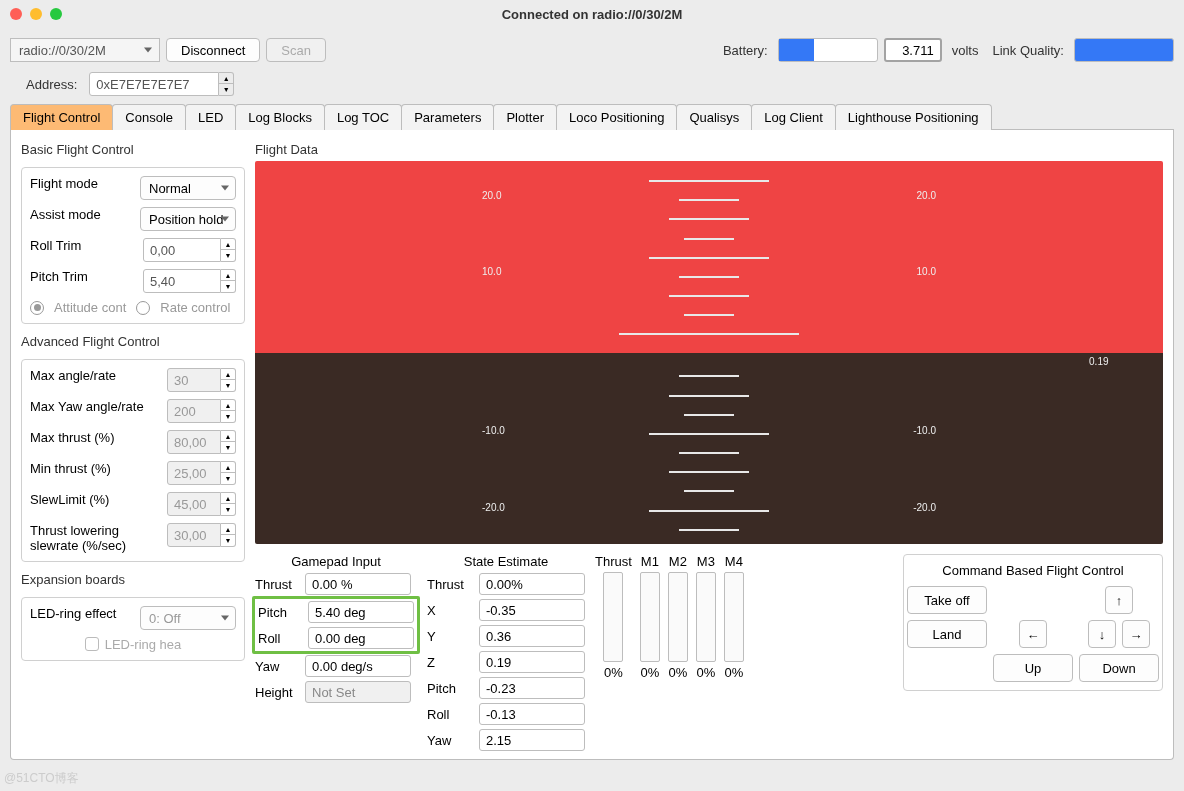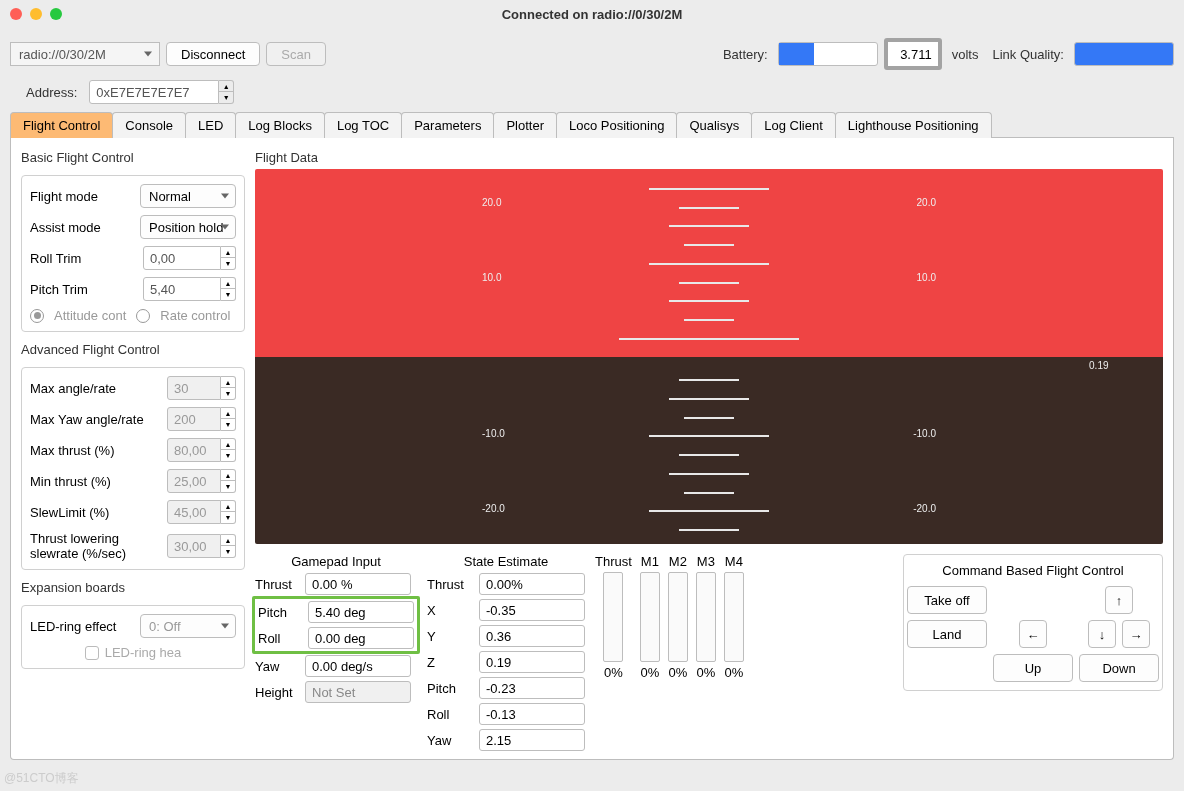--- a/index.html
+++ b/index.html
@@ -12,39 +12,39 @@
 .tl-green { background: #27c93f; }
 .title { position: absolute; left: 50%; transform: translateX(-50%); font-weight: 600; color: #333; }
 .toolbar { padding: 10px; display: flex; align-items: center; gap: 6px; }
 .combo { height: 24px; border: 1px solid #bdbdbd; border-radius: 0; background: #f5f5f5; padding: 0 22px 0 8px; position: relative; display: inline-flex; align-items: center; min-width: 150px; color: #555; }
 .combo::after { content: ""; position: absolute; right: 7px; top: 50%; transform: translateY(-50%); border-left: 4px solid transparent; border-right: 4px solid transparent; border-top: 5px solid #666; }
 .btn { height: 24px; border: 1px solid #bdbdbd; border-radius: 4px; background: #fdfdfd; padding: 0 14px; cursor: pointer; }
 .btn.disabled { color: #aaa; background: #f0f0f0; }
 .spacer { flex: 1; }
 .battery-bar { width: 100px; height: 24px; border: 1px solid #bdbdbd; border-radius: 3px; background: #fff; display: inline-flex; }
 .battery-fill { background: #3478f6; height: 100%; }
-.batval { width: 58px; height: 32px; border: 4px solid #a3a3a3; border-radius: 3px; background: #fff; display: inline-flex; align-items: center; justify-content: flex-end; padding: 0 6px; }
+.batval { width: 58px; height: 24px; border: 2px solid #a3a3a3; border-radius: 3px; background: #fff; display: inline-flex; align-items: center; justify-content: flex-end; padding: 0 6px; }
 .linkbar { width: 100px; height: 24px; border: 1px solid #bdbdbd; border-radius: 3px; background: #3478f6; }
 .lbl { color: #333; padding: 0 4px; }
 .addr-row { padding: 0 10px 8px 22px; display: flex; align-items: center; gap: 8px; }
 .stepper { display: flex; align-items: center; }
 .stepper input { height: 24px; width: 130px; border: 1px solid #bdbdbd; border-radius: 3px 0 0 3px; padding: 0 6px; background: #fff; color: #555; }
 .stepper input.disabled { background: #f0f0f0; color: #999; }
 .stepper input.narrow { width: 54px; }
 .stepbtns { display: flex; flex-direction: column; border: 1px solid #bdbdbd; border-left: none; border-radius: 0 3px 3px 0; height: 24px; }
 .stepbtns span { width: 14px; height: 11px; display: flex; align-items: center; justify-content: center; font-size: 7px; cursor: pointer; }
 .stepbtns span:first-child { border-bottom: 1px solid #bdbdbd; }
 .tabs { display: flex; margin: 0 10px; border-bottom: 1px solid #bdbdbd; }
 .tab { padding: 5px 12px; border: 1px solid #bdbdbd; border-bottom: none; background: #f3f3f3; border-radius: 4px 4px 0 0; margin-bottom: -1px; margin-right: -1px; cursor: pointer; }
 .tab.active { background: #fdba74; font-weight: 400; }
 .content { flex: 1; background: #fff; margin: 0 10px 6px 10px; border: 1px solid #bdbdbd; border-top: none; border-radius: 0 0 4px 4px; padding: 8px 10px; display: flex; overflow: hidden; }
 .leftcol { width: 224px; display: flex; flex-direction: column; gap: 6px; }
 .sect { color: #333; margin: 4px 0; }
 .box { border: 1px solid #d0d0d0; border-radius: 4px; padding: 8px; display: flex; flex-direction: column; gap: 7px; }
-.row { display: flex; align-items: center; justify-content: space-between; gap: 6px; }
+.row { display: flex; align-items: flex-start; justify-content: space-between; gap: 6px; }
 .row .lbl2 { flex: 1; min-width: 0; white-space: nowrap; overflow: hidden; text-overflow: ellipsis; }
 .sel { height: 24px; border: 1px solid #bdbdbd; border-radius: 4px; background: #fdfdfd; padding: 0 20px 0 8px; position: relative; width: 96px; display: inline-flex; align-items: center; overflow: hidden; white-space: nowrap; }
 .sel::after { content: ""; position: absolute; right: 6px; top: 50%; transform: translateY(-50%); border-left: 4px solid transparent; border-right: 4px solid transparent; border-top: 5px solid #666; }
 .radio-row { display: flex; gap: 10px; align-items: center; color: #999; }
 .radio { width: 14px; height: 14px; border: 1px solid #999; border-radius: 50%; display: inline-flex; align-items: center; justify-content: center; }
 .radio.selected::after { content: ""; width: 7px; height: 7px; background: #999; border-radius: 50%; }
 .chk { width: 14px; height: 14px; border: 1px solid #bbb; border-radius: 3px; display: inline-block; }
 .rightcol { flex: 1; padding-left: 10px; display: flex; flex-direction: column; }
 .plot { flex: 1; display: flex; flex-direction: column; border-radius: 2px; overflow: hidden; min-height: 360px; }
 .plot-top { flex: 1; background: #ef4444; position: relative; text-align: center; }

